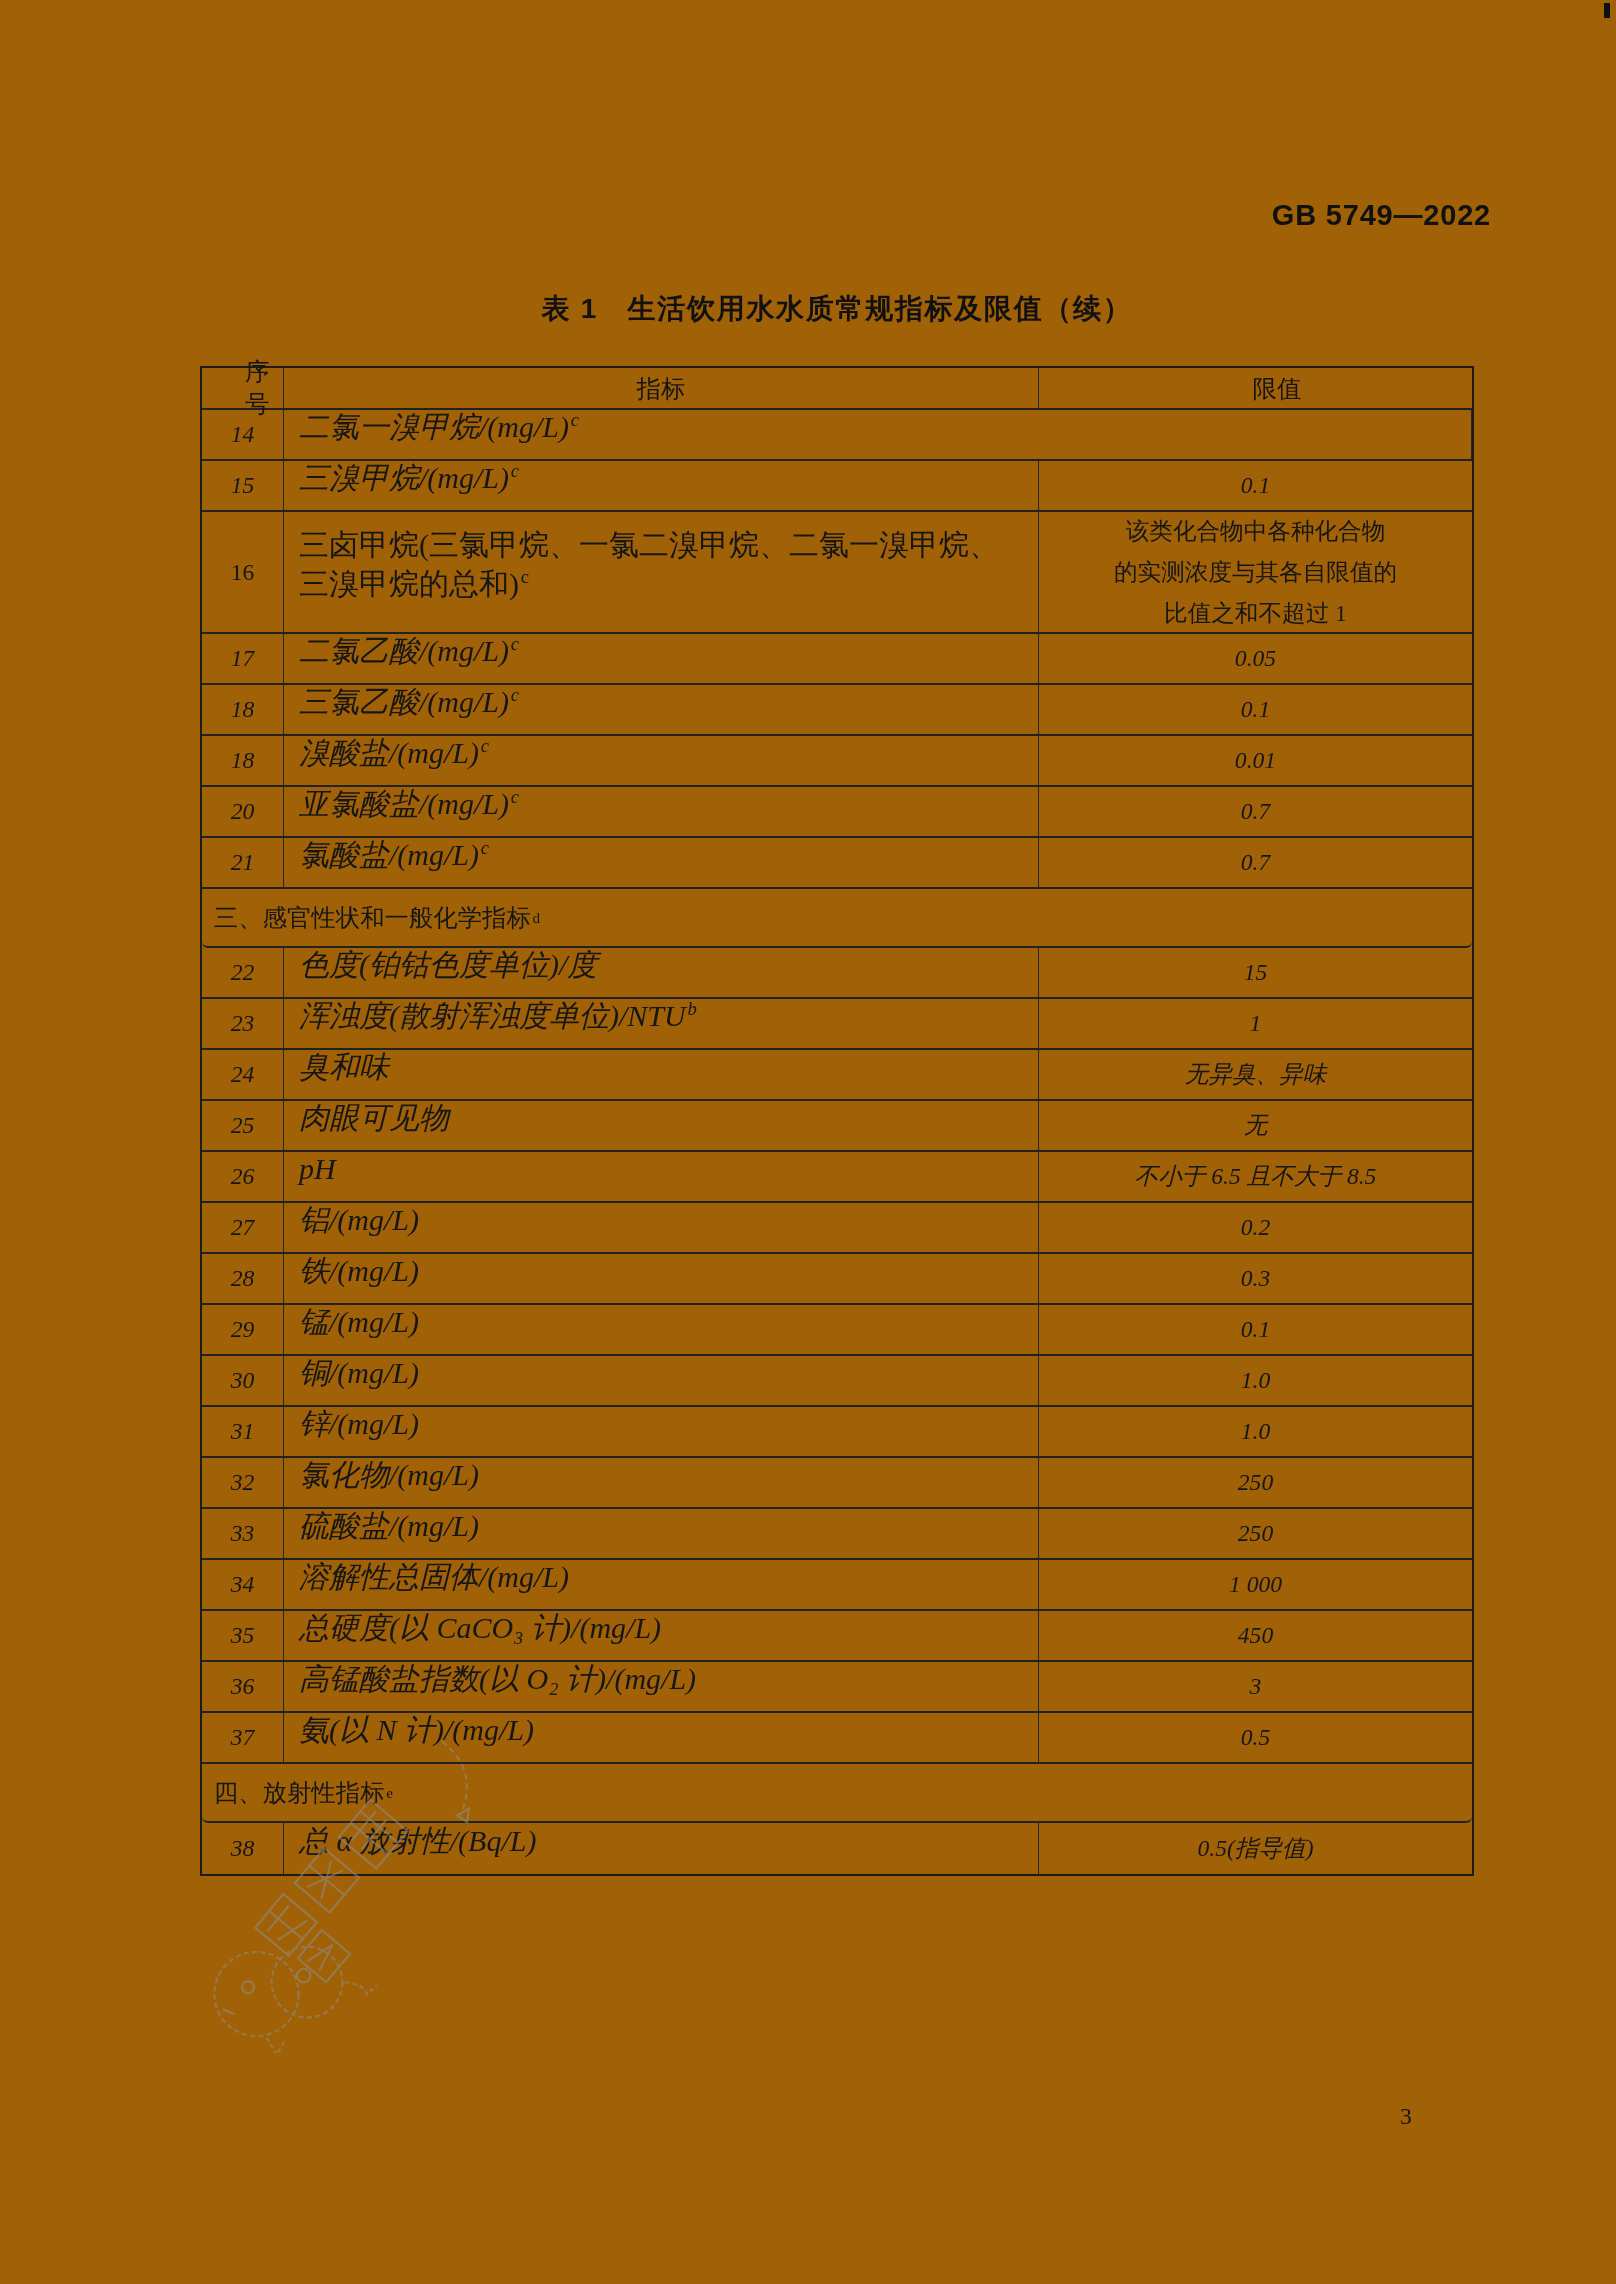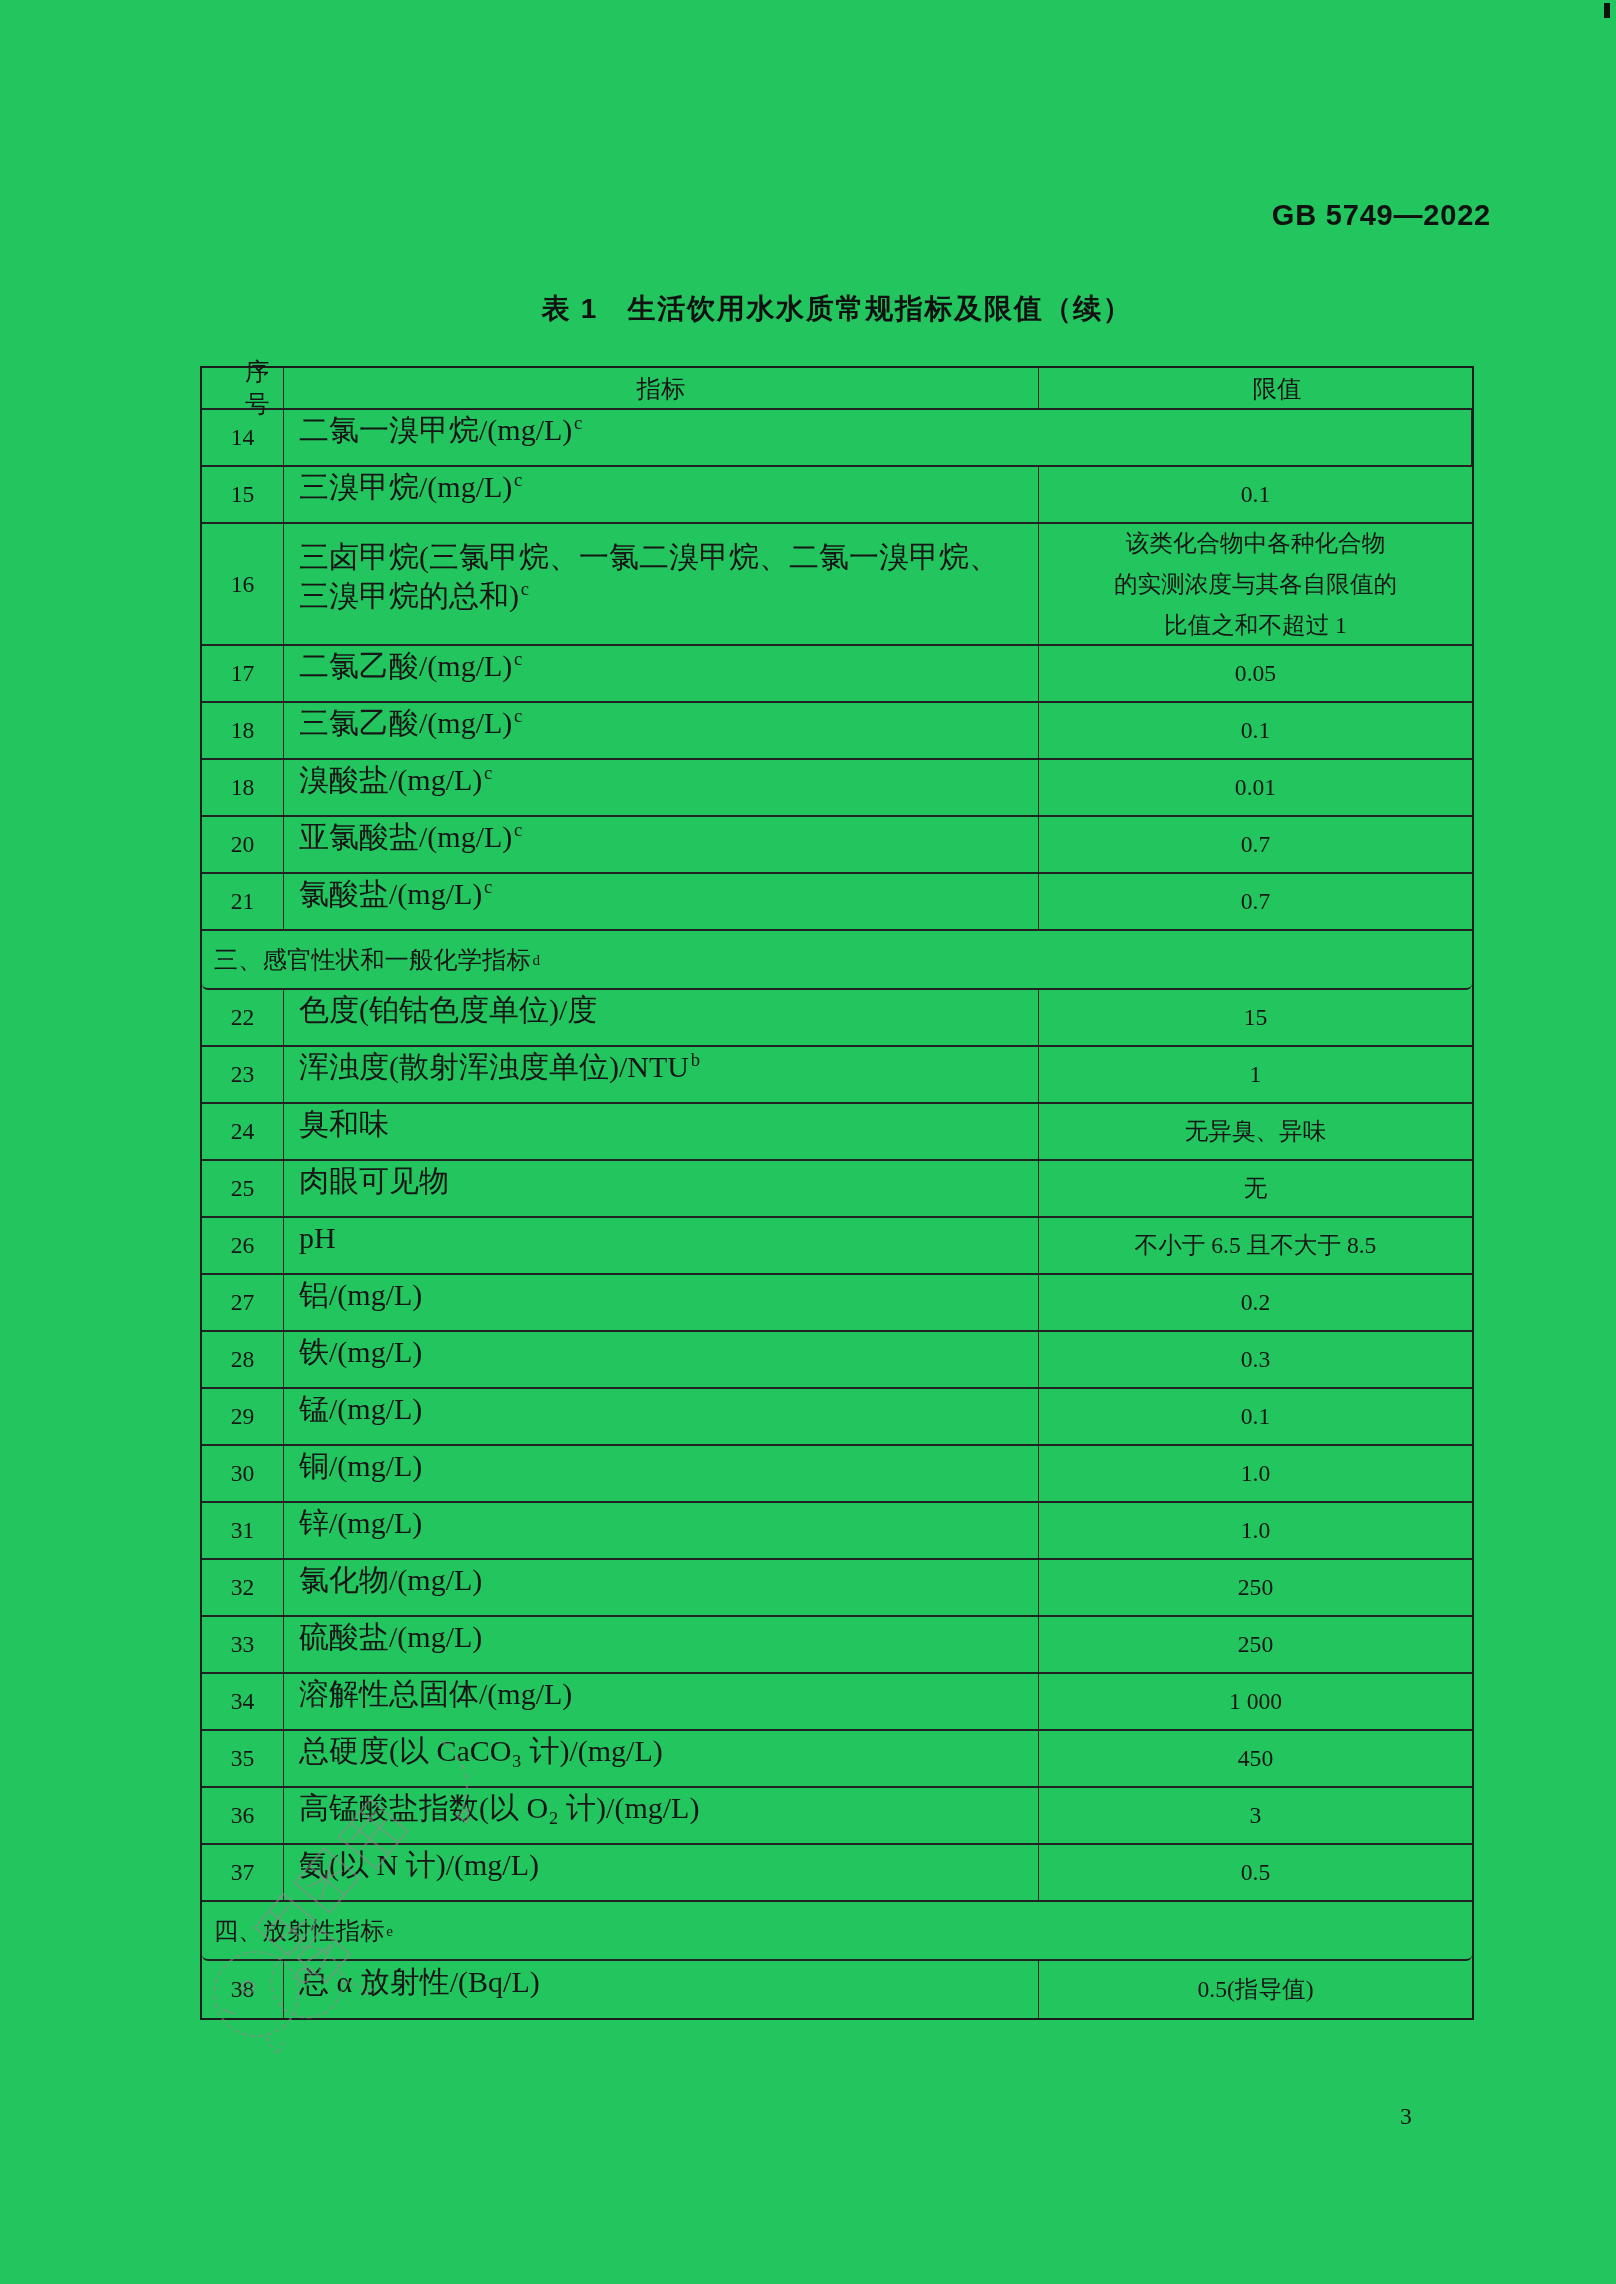--- a/index.html
+++ b/index.html
@@ -1,19 +1,19 @@
 <!DOCTYPE html>
 <html lang="zh" style="font-size:13.5px"><head>
 <meta charset="utf-8">
 <style>
   html,body{margin:0;padding:0;background:#e8e8e8;}
   .page{
     position:relative;
     width:1616px;height:2284px;
-    background:#22c55e;
+    background:#a16207;
     color:#161616;
     font-family:"Liberation Serif","DejaVu Serif",serif;
     overflow:hidden;
   }
   .corner-tick{
     position:absolute;left:1604px;top:3.4px;width:5.9px;height:14.3px;background:#101010;
   }
   .doc-code{
     position:absolute;top:199px;right:125px;
     font-family:"Liberation Sans","DejaVu Sans",sans-serif;
@@ -31,21 +31,21 @@
     border:2.5px solid #1c1c1c;
     box-sizing:border-box;
     background:transparent;
   }
   .trow{
     display:flex;box-sizing:border-box;
     border-bottom:2.5px solid #222;
   }
   .trow:last-child{border-bottom:none;}
   .h-head{height:42px;}
-  .h-norm{height:57px;}
+  .h-norm{height:51px;font-style:italic;}
   .h-tall{height:122px;}
   .h-sec{height:59px;}
   .c-no{
     width:82px;flex:0 0 82px;box-sizing:border-box;
     border-right:1.7px solid #262626;
     display:flex;align-items:center;justify-content:center;
     font-size:23.6px;
   }
   .c-ind{
     flex:1;box-sizing:border-box;

